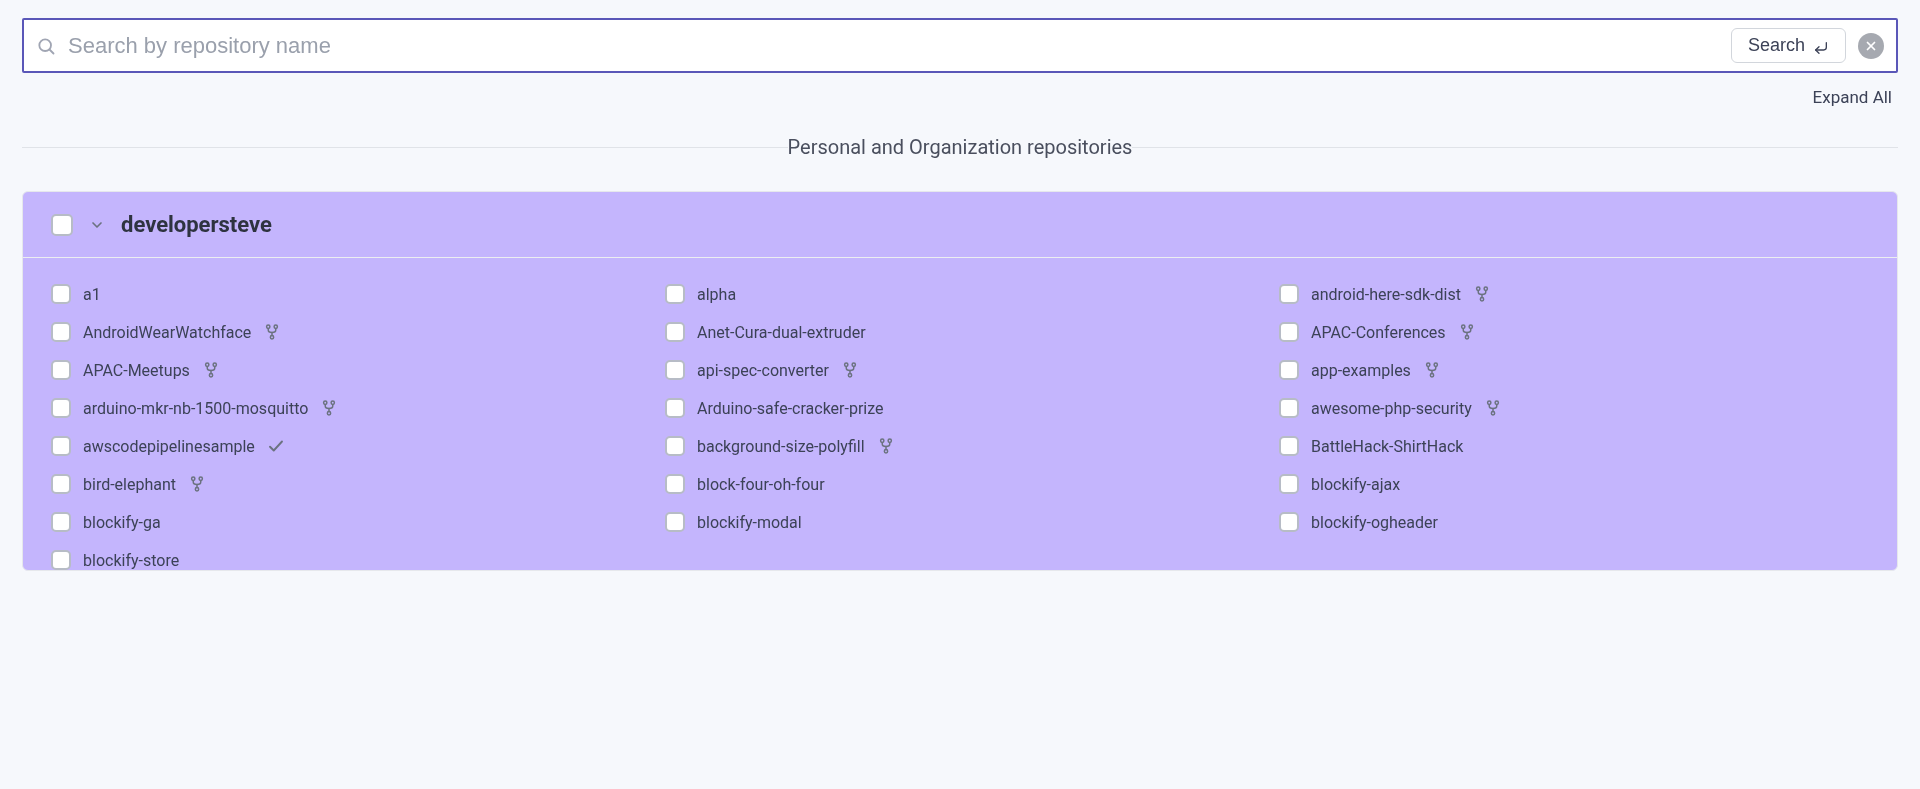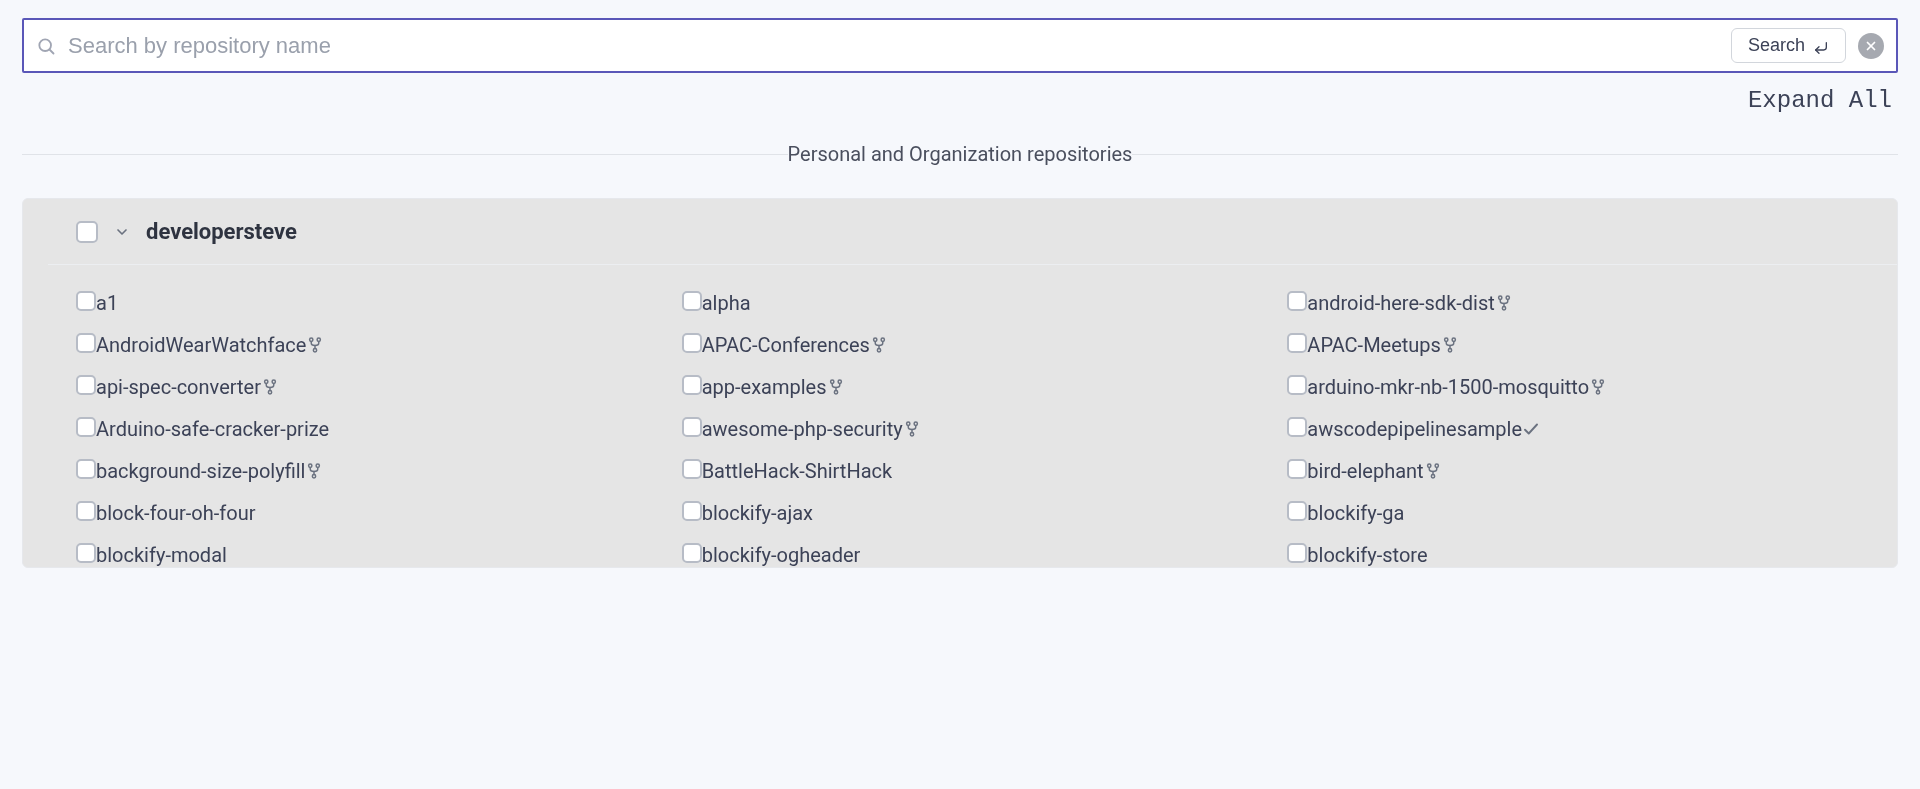--- a/index.html
+++ b/index.html
@@ -56,46 +56,44 @@
       justify-content: center;
       cursor: pointer;
       border: none;
     }
     .expand-row {
       display: flex;
       justify-content: flex-end;
       padding: 14px 6px 0 6px;
     }
     .expand-all {
-      font-size: 24px;
-      color: #3c4257;
-      cursor: pointer;
-      font-family: Liberation Mono, monospace;
+      font-size: 17px;
+      color: #3c4257;
+      cursor: pointer;
     }
     .divider-row {
       display: flex;
       align-items: center;
       margin: 28px 0 32px 0;
     }
     .divider-line {
       flex: 1;
       height: 1px;
       background: #e0e3e8;
     }
     .divider-label {
       font-size: 20px;
       color: #4a4f5e;
       white-space: nowrap;
     }
     .panel {
-      background: #e5e5e5;
+      background: #c4b5fd;
       border: 1px solid #e6e8ec;
       border-radius: 6px;
       overflow: hidden;
-      padding-left: 25px;
     }
     .panel-header {
       display: flex;
       align-items: center;
       gap: 16px;
       padding: 20px 28px;
       border-bottom: 1px solid #eceef1;
     }
     .checkbox {
       width: 22px;
@@ -122,22 +120,23 @@
       color: #2e3340;
     }
     .repo-grid {
       display: grid;
       grid-template-columns: repeat(3, 1fr);
       gap: 18px 24px;
       padding: 26px 28px 0 28px;
     }
     .repo-item {
       display: flex;
-      gap: 0;
-      font-size: 20px;
+      align-items: center;
+      gap: 12px;
+      font-size: 16px;
       color: #3c4257;
     }
     .repo-name { cursor: default; }
     .fork-icon, .check-icon {
       color: #6b7280;
       display: flex;
       align-items: center;
     }
     svg { display: block; }
   </style>
@@ -221,20 +220,24 @@
             <circle cx="7" cy="5" r="2.2"></circle>
             <circle cx="17" cy="5" r="2.2"></circle>
             <circle cx="12" cy="19" r="2.2"></circle>
             <path d="M7 7.2v2c0 2 1.5 3.3 5 3.3s5-1.3 5-3.3v-2"></path>
             <line x1="12" y1="12.5" x2="12" y2="16.8"></line>
           </svg>
         </span>
       </div>
       <div class="repo-item">
         <span class="checkbox small-checkbox"></span>
+        <span class="repo-name">Anet-Cura-dual-extruder</span>
+      </div>
+      <div class="repo-item">
+        <span class="checkbox small-checkbox"></span>
         <span class="repo-name">APAC-Conferences</span>
         <span class="fork-icon">
           <svg width="18" height="18" viewBox="0 0 24 24" fill="none" stroke="currentColor" stroke-width="2" stroke-linecap="round" stroke-linejoin="round">
             <circle cx="7" cy="5" r="2.2"></circle>
             <circle cx="17" cy="5" r="2.2"></circle>
             <circle cx="12" cy="19" r="2.2"></circle>
             <path d="M7 7.2v2c0 2 1.5 3.3 5 3.3s5-1.3 5-3.3v-2"></path>
             <line x1="12" y1="12.5" x2="12" y2="16.8"></line>
           </svg>
         </span>

